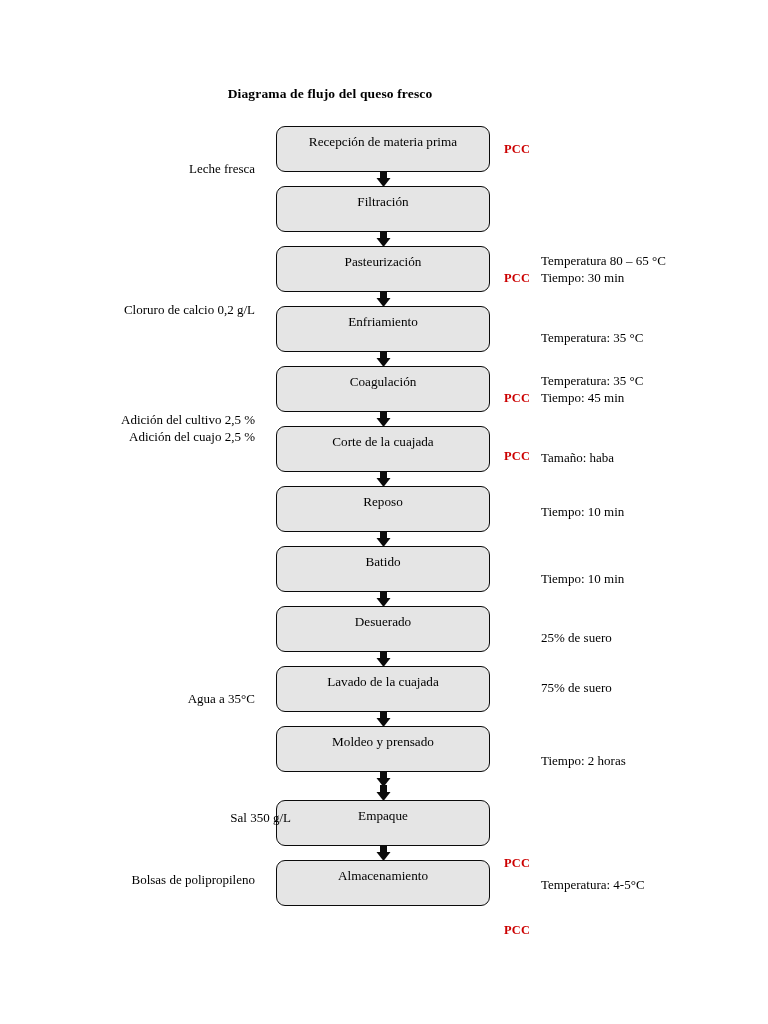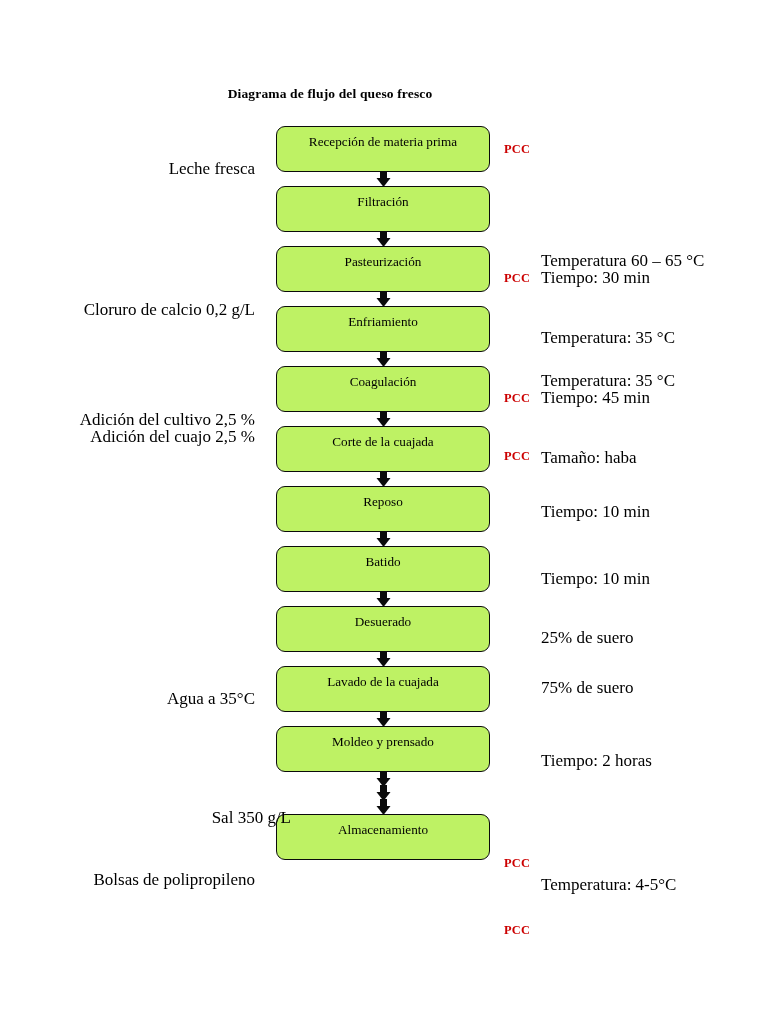--- a/index.html
+++ b/index.html
@@ -46,21 +46,21 @@
     position: relative;
   }
 
   .step-box {
     position: relative;
     box-sizing: border-box;
     width: 214px;
     height: 46px;
     border: 1.7px solid #0b0b0b;
     border-radius: 9px;
-    background: #bef264;
+    background: #e5e5e5;
     overflow: hidden;
   }
 
   .step-label {
     position: absolute;
     left: 0;
     top: 7px;
     width: 100%;
     text-align: center;
     font-size: 13.2px;
@@ -115,21 +115,21 @@
     width: 0;
     height: 0;
     border-left: 7.5px solid transparent;
     border-right: 7.5px solid transparent;
     border-top: 9px solid #0b0b0b;
   }
 
   
   .side-note {
     position: absolute;
-    font-size: 17px;
+    font-size: 13px;
     line-height: 17px;
     white-space: pre-line;
   }
   .left-note {
     text-align: right;
     transform: translateX(-100%);
   }
   .right-note {
     text-align: left;
   }
@@ -271,39 +271,44 @@
           <div class="shaft"></div>
           <div class="head"></div>
         </div>
       </div>
       <div class="connector">
         <div class="arrow">
           <div class="shaft"></div>
           <div class="head"></div>
         </div>
       </div>
+      <div class="flow-step">
+        <div class="step-box">
+          <div class="step-label">Empaque</div>
+        </div>
+      </div>
       <div class="connector">
         <div class="arrow">
           <div class="shaft"></div>
           <div class="head"></div>
         </div>
       </div>
       <div class="flow-step">
         <div class="step-box">
           <div class="step-label">Almacenamiento</div>
         </div>
       </div>
     </div>
 
   <div id="annotation-layer">
       <div class="side-note left-note" style="left: 255px; top: 160px;">Leche fresca</div>
       <div class="pcc-tag" style="left: 504px; top: 142px;">PCC</div>
       <div class="side-note left-note" style="left: 255px; top: 272px; margin-top: 29px;">Cloruro de calcio 0,2 g/L</div>
       <div class="pcc-tag" style="left: 504px; top: 271px;">PCC</div>
-      <div class="side-note right-note" style="left: 541px; top: 252px;">Temperatura 60 – 65 °C
+      <div class="side-note right-note" style="left: 541px; top: 252px;">Temperatura 80 – 65 °C
 Tiempo: 30 min</div>
       <div class="side-note right-note" style="left: 541px; top: 329px;">Temperatura: 35 °C</div>
       <div class="side-note left-note" style="left: 255px; top: 383px; margin-top: 28px;">Adición del cultivo 2,5 %
 Adición del cuajo 2,5 %</div>
       <div class="pcc-tag" style="left: 504px; top: 391px;">PCC</div>
       <div class="side-note right-note" style="left: 541px; top: 372px;">Temperatura: 35 °C
 Tiempo: 45 min</div>
       <div class="pcc-tag" style="left: 504px; top: 449px;">PCC</div>
       <div class="side-note right-note" style="left: 541px; top: 449px;">Tamaño: haba</div>
       <div class="side-note right-note" style="left: 541px; top: 503px;">Tiempo: 10 min</div>

